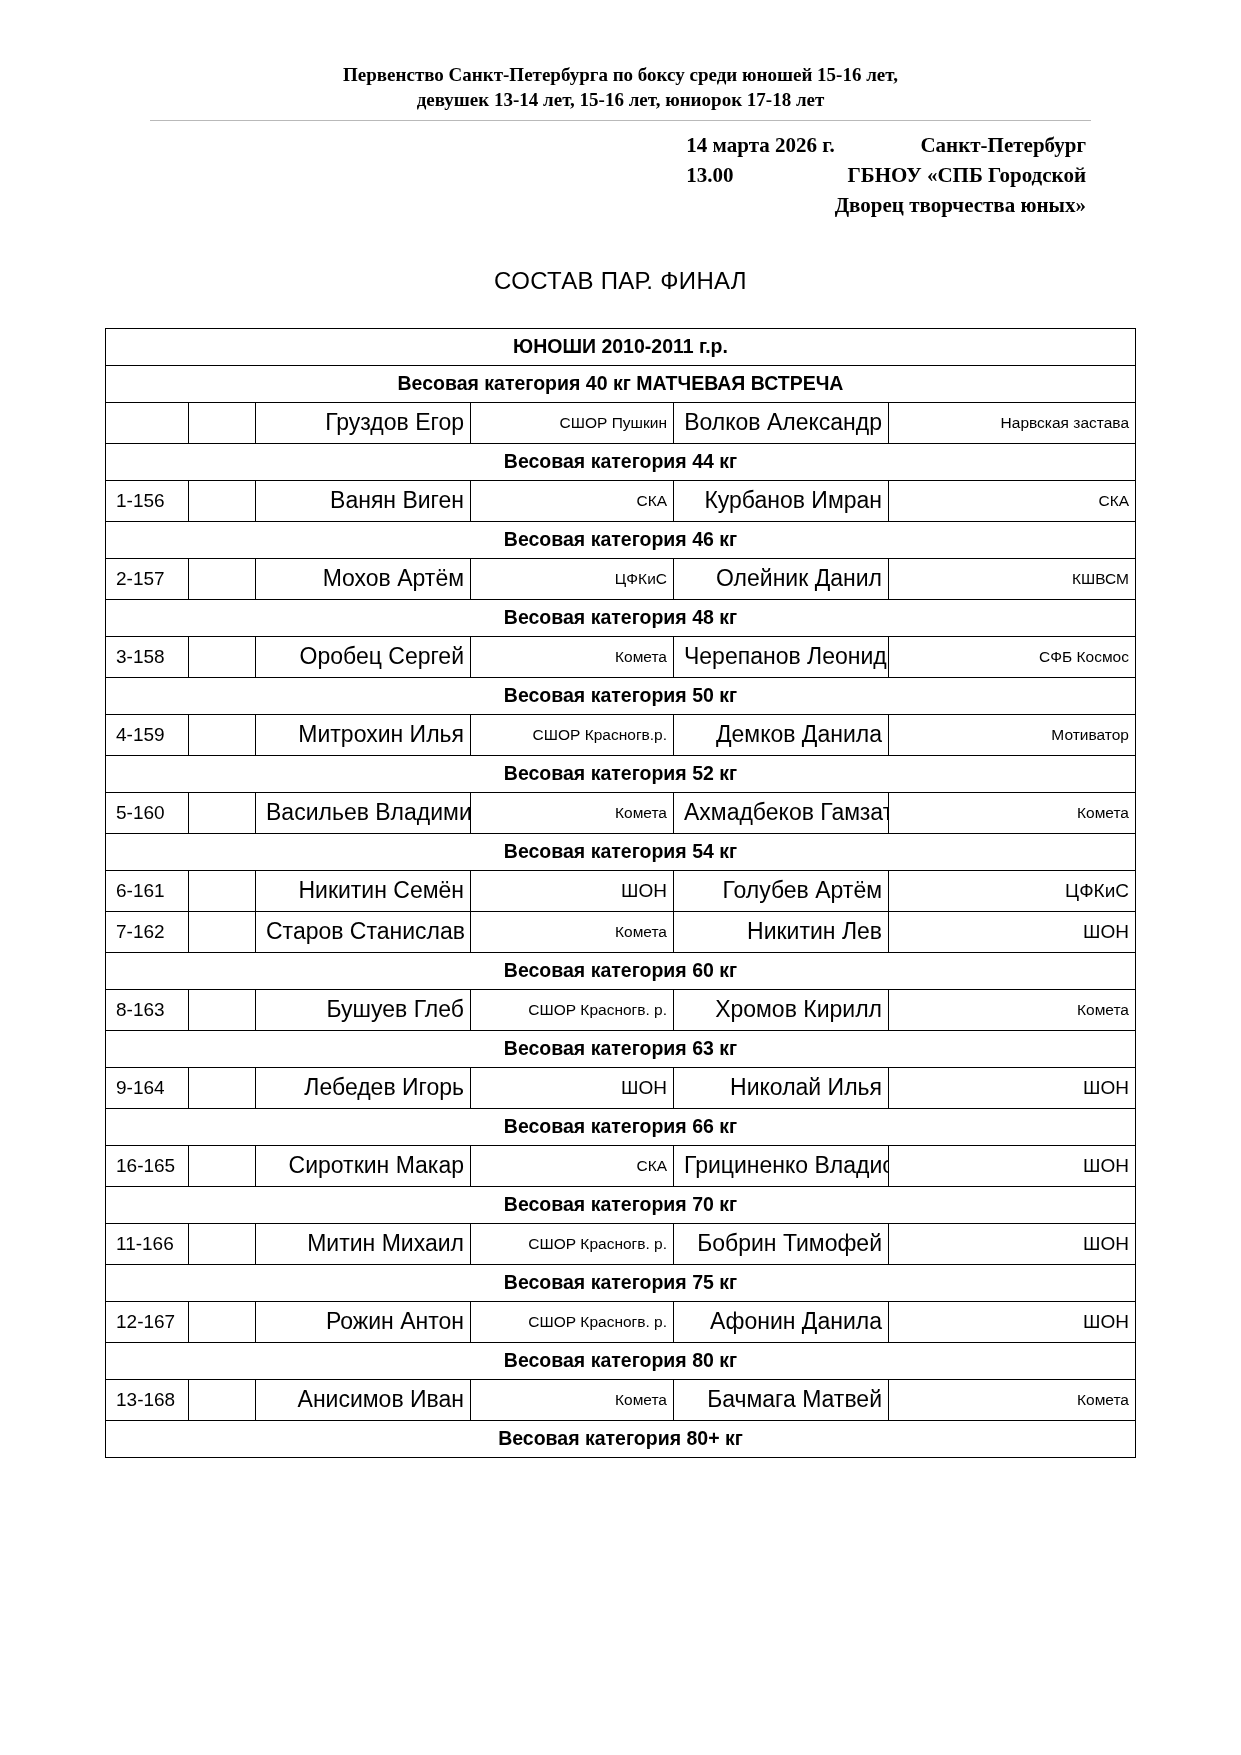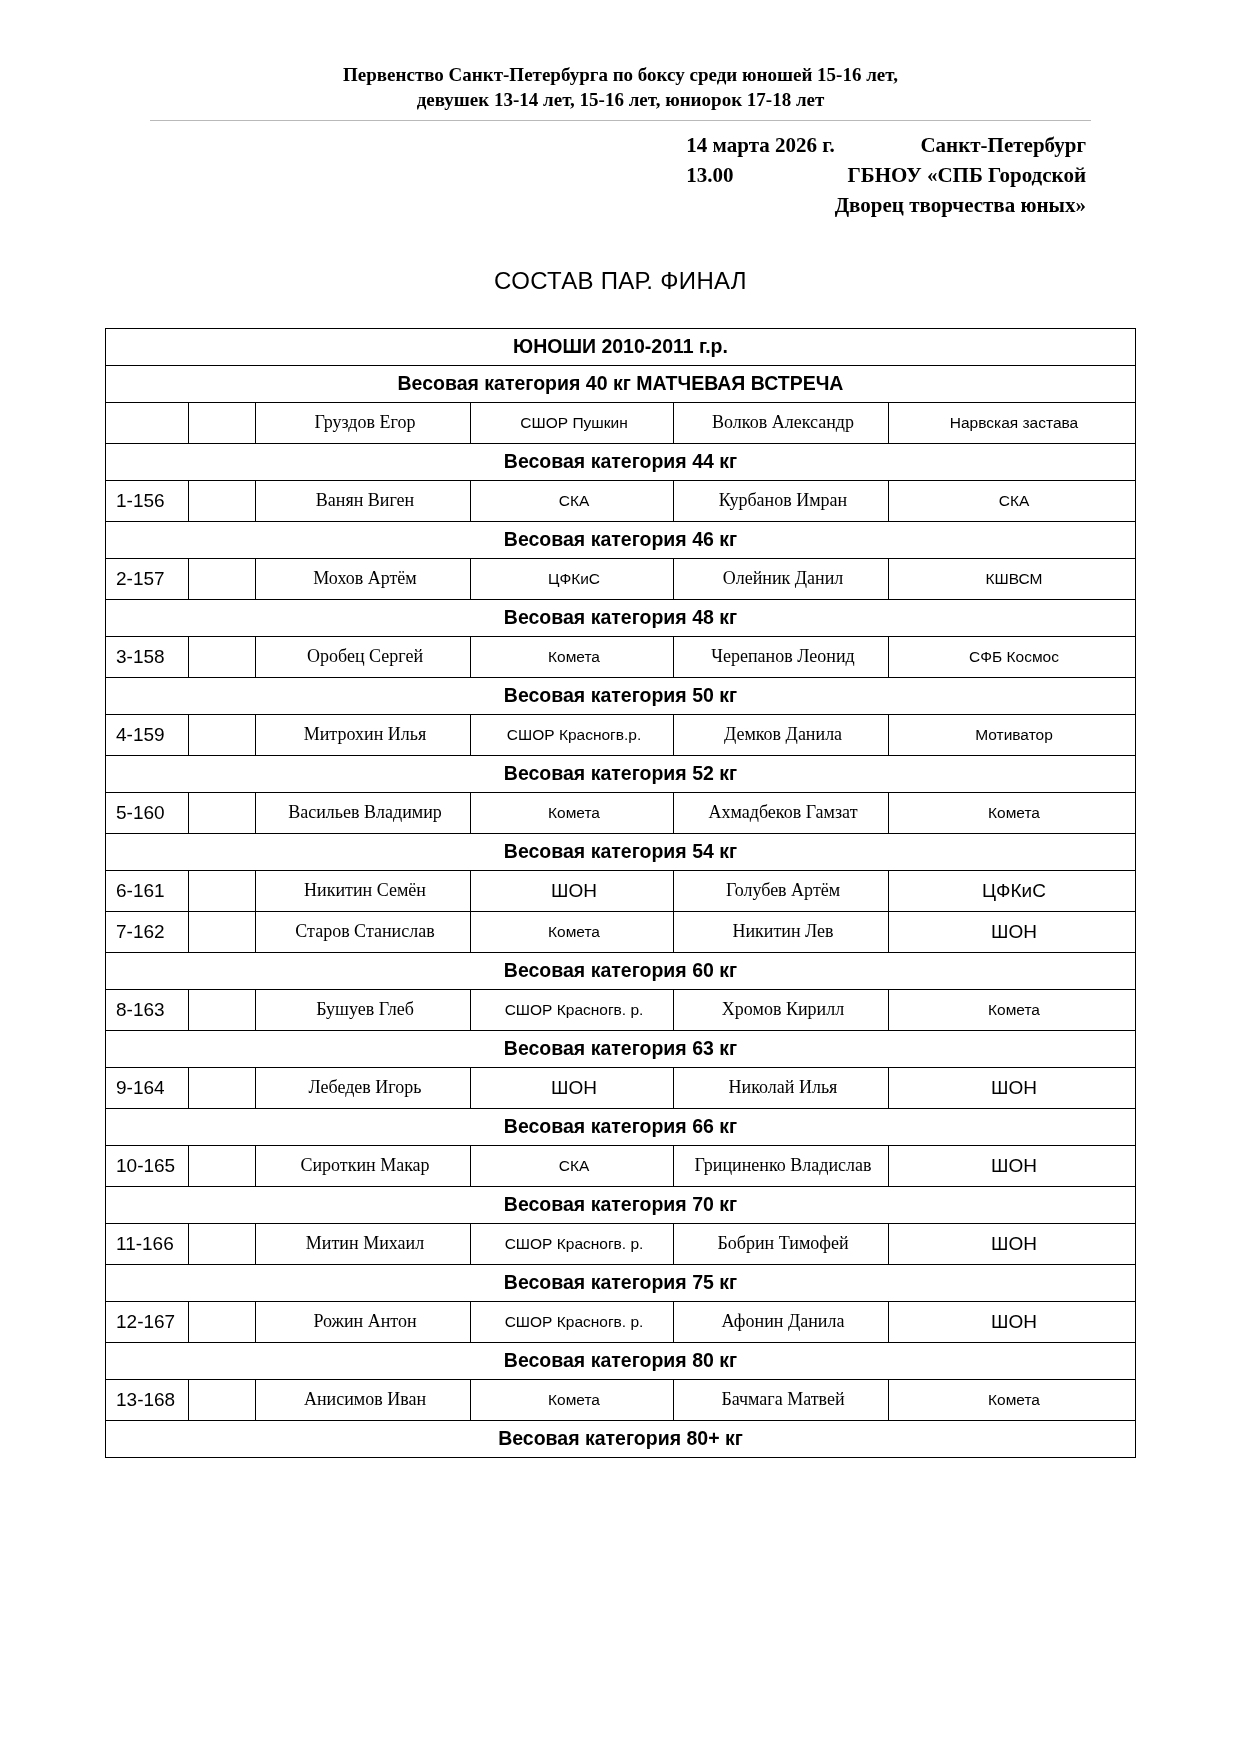--- a/index.html
+++ b/index.html
@@ -99,27 +99,26 @@
     font-weight: bold;
     font-size: 19.5px;
     height: 36px;
   }
   td.bout-no {
     text-align: left;
     font-size: 19px;
     padding-left: 10px;
   }
   td.fighter {
-    text-align: center;
-    font-size: 18px;
+    text-align: right;
+    font-size: 23px;
     padding-left: 10px;
-    font-family: Liberation Serif, serif;
   }
   td.club {
-    text-align: center;
+    text-align: right;
     font-size: 15.5px;
     padding-left: 10px;
   }
   td.club.big {
     font-size: 19px;
   }
   td.empty { }
 </style>
 </head>
 <body>
@@ -265,21 +264,21 @@
           <td class="empty"></td>
           <td class="fighter">Лебедев Игорь</td>
           <td class="club big">ШОН</td>
           <td class="fighter">Николай Илья</td>
           <td class="club big">ШОН</td>
         </tr>
         <tr>
           <td class="cat-head" colspan="6">Весовая категория 66 кг</td>
         </tr>
         <tr>
-          <td class="bout-no">10-165</td>
+          <td class="bout-no">16-165</td>
           <td class="empty"></td>
           <td class="fighter">Сироткин Макар</td>
           <td class="club">СКА</td>
           <td class="fighter">Грициненко Владислав</td>
           <td class="club big">ШОН</td>
         </tr>
         <tr>
           <td class="cat-head" colspan="6">Весовая категория 70 кг</td>
         </tr>
         <tr>

